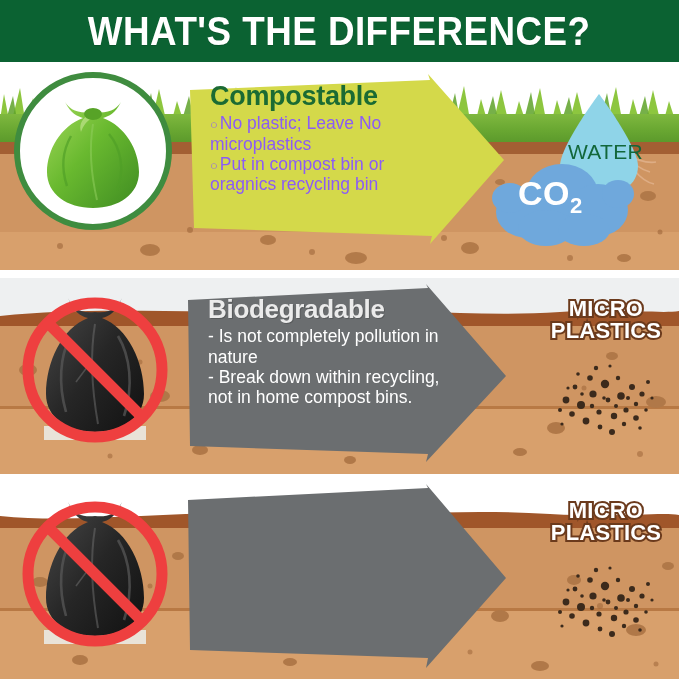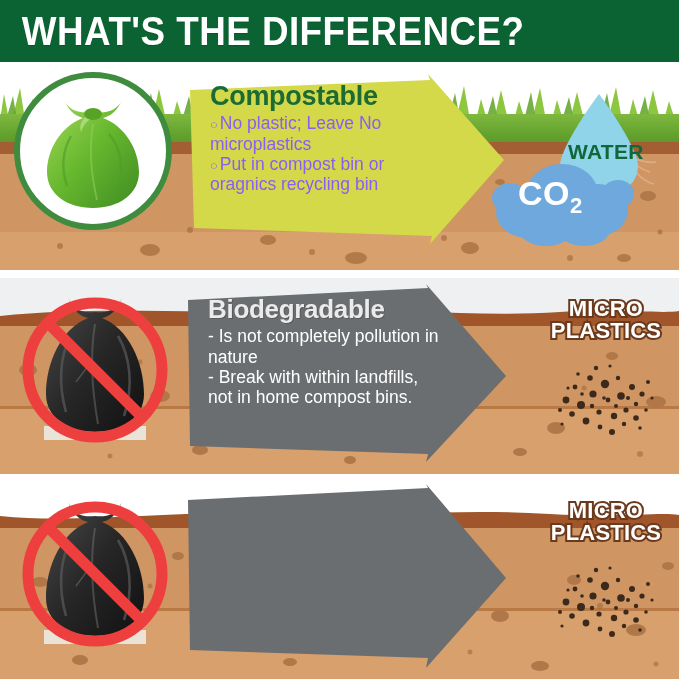--- a/index.html
+++ b/index.html
@@ -8,21 +8,21 @@
     font-family:"Liberation Sans", sans-serif;
     background:#ffffff;
     position:relative;
   }
   .poster { position:relative; width:679px; height:679px; overflow:hidden; background:#fff; }
 
   
   .header {
     position:absolute; left:0; top:0; width:679px; height:62px;
     background:#0b6232;
-    display:flex; align-items:center; justify-content:flex-start;
+    display:flex; align-items:center; justify-content:center;
   }
   .header-title {
     color:#ffffff;
     font-family:"Liberation Sans", sans-serif;
     font-weight:bold;
     font-size:40px;
     letter-spacing:0.5px;
     transform:scaleX(0.92);
     white-space:nowrap;
     text-shadow:0 1px 0 rgba(0,0,0,0.15);
@@ -109,21 +109,21 @@
 
   .black-bag-wrap { position:absolute; }
   .no-sign {
     position:absolute; left:0; top:0;
     width:100%; height:100%;
   }
 
   
   #water-drop { position:absolute; }
   .water-label {
-    position:absolute; color:#12673a; font-weight:bold; font-size:21px;
+    position:absolute; color:#12673a; font-weight:normal; font-size:21px;
     letter-spacing:0.3px;
   }
   #co2-cloud { position:absolute; }
   .co2-label {
     position:absolute; color:#ffffff; font-weight:bold; font-size:34px;
     letter-spacing:0.5px;
   }
   .co2-label sub { font-size:22px; }
 
   
@@ -374,21 +374,21 @@
 
     <div class="arrow" id="arrow-2" style="left:182px; top:4px; width:330px; height:186px;">
       <svg width="330" height="186" viewBox="0 0 330 186">
         <path d="M6 18 L246 6 L244 2 L324 94 L244 180 L246 172 L8 164 Z" fill="#6b6e70"></path>
       </svg>
       <div class="arrow-content" style="width:300px;">
         <div class="arrow-title grey-title">Biodegradable</div>
         <div class="arrow-lines grey-lines">
           <div>- Is not completely pollution in</div>
           <div>nature</div>
-          <div>- Break with within landfills,</div>
+          <div>- Break down within recycling,</div>
           <div>not in home compost bins.</div>
         </div>
       </div>
     </div>
 
     <div class="micro-label" style="left:537px; top:20px; width:138px;">
       <span>MICRO</span>
       <span>PLASTICS</span>
     </div>
     <svg class="micro-dots" style="left:548px; top:76px;" width="110" height="90" viewBox="0 0 110 90">

